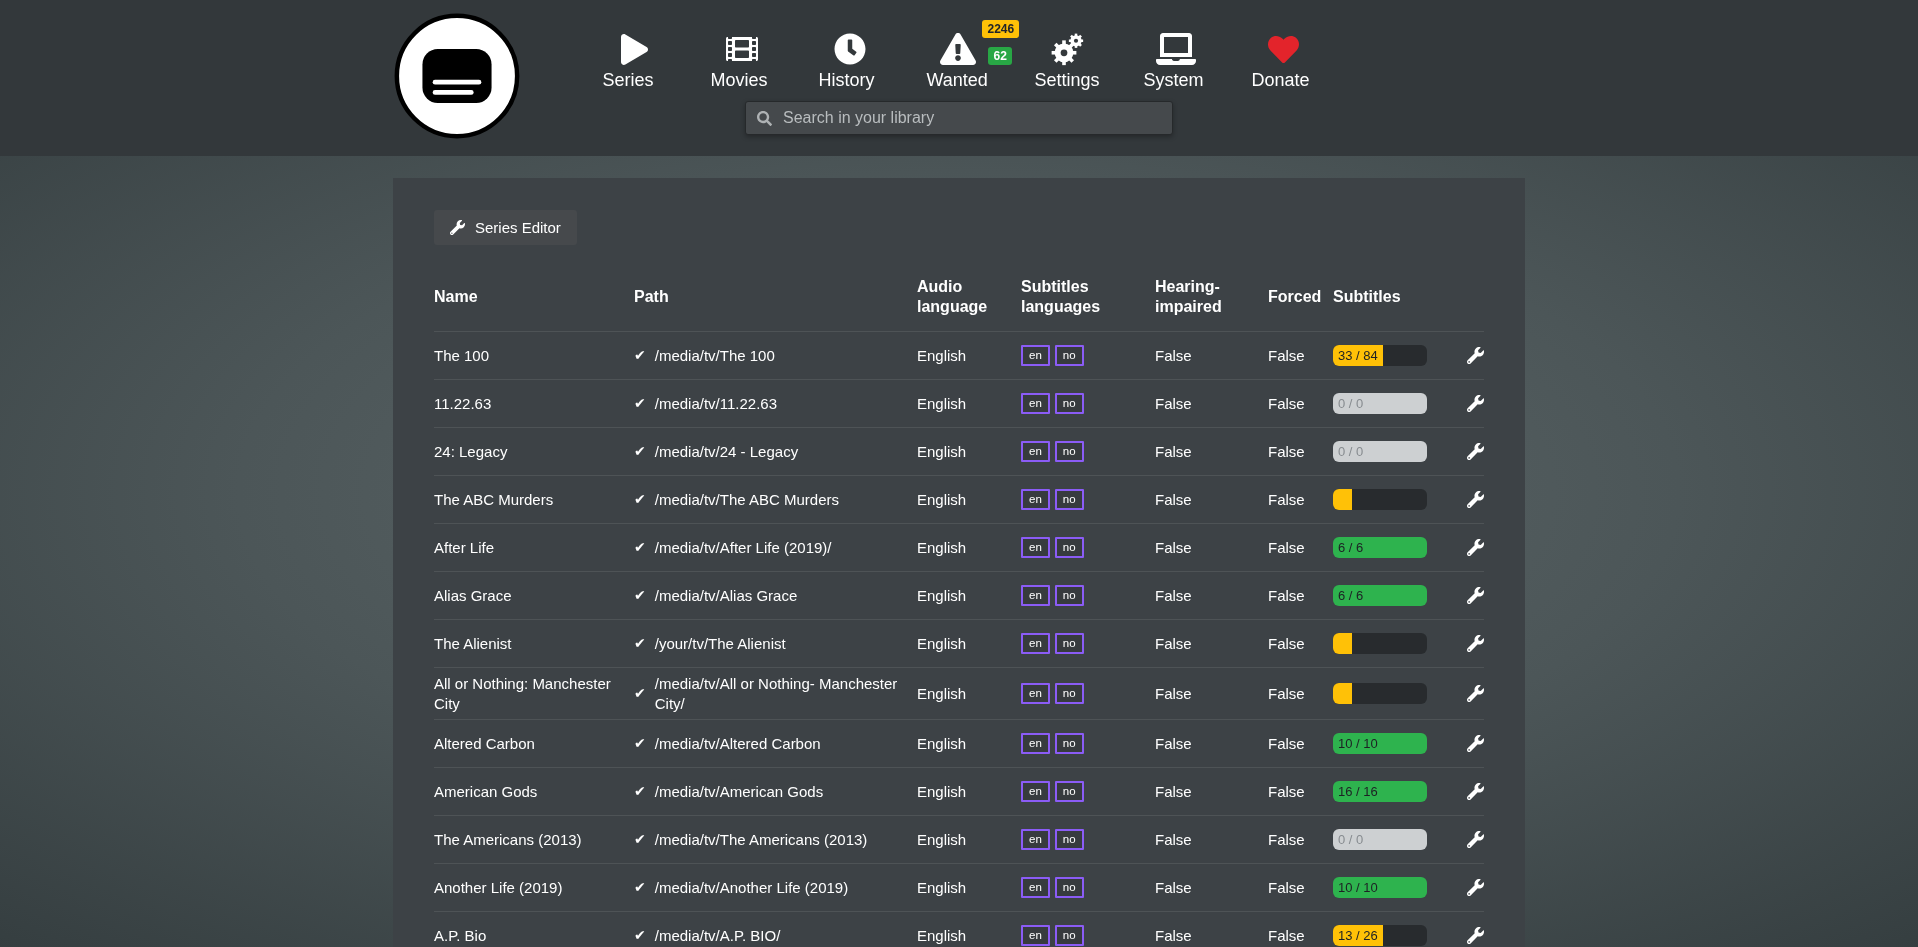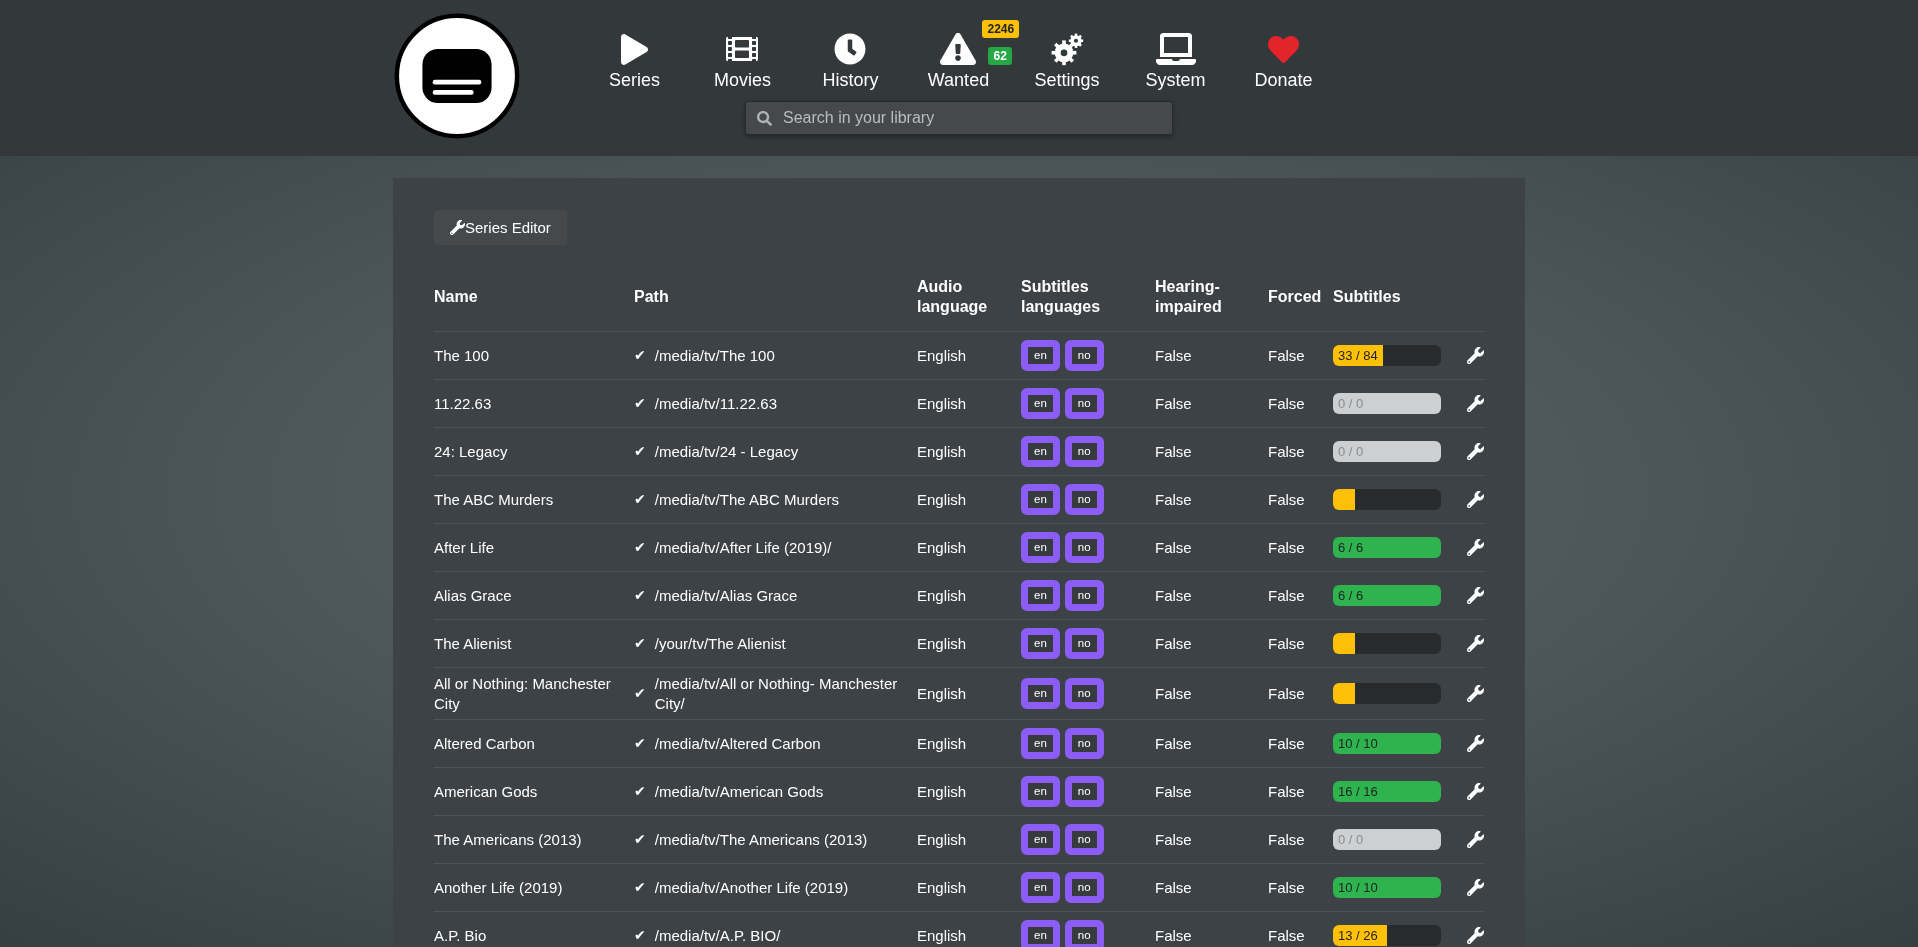--- a/index.html
+++ b/index.html
@@ -11,21 +11,21 @@
     background: radial-gradient(ellipse 75% 65% at 50% 52%, #5d6769 0%, #4c5658 50%, #353e40 100%);
   }
   
   .header {
     position: relative; height: 156px;
     background: var(--header-bg, #33383b);
   }
   .logo { position: absolute; left: 393px; top: 12px; width: 128px; height: 128px; cursor: pointer; }
   .nav { display: flex; justify-content: center; gap: 44px; padding-top: 30px; }
   .nav-item {
-    position: relative; display: flex; flex-direction: column; align-items: center;
+    position: relative; display: flex; flex-direction: column; 
     min-width: 64px; cursor: pointer; text-decoration: none; color: #fff;
   }
   .nav-icon { height: 38px; display: flex; align-items: center; justify-content: center; }
   .nav-label { font-size: 18px; margin-top: 2px; }
   .badge {
     position: absolute; font-size: 12px; font-weight: bold;
     padding: 3px 5px; border-radius: 3px; line-height: 1; z-index: 2;
   }
   .badge-yellow { top: -10px; left: calc(50% + 24px); background: var(--badge-yellow, #ffc107); color: #212529; }
   .badge-green  { top: 17px;  left: calc(50% + 30px); background: var(--badge-green, #28a745); color: #fff; }
@@ -40,45 +40,45 @@
     color: #e8e8e8; font-size: 16px; margin-left: 9px; font-family: inherit;
   }
   .searchbar input::placeholder { color: #b9bdbf; }
   
   .panel {
     width: 1132px; margin: 22px auto 0; min-height: 800px;
     background: var(--panel-bg, #3d4246);
     padding: 32px 41px 40px 41px;
   }
   .editor-btn {
-    display: inline-flex; align-items: center; 
+    display: inline-flex; align-items: center; gap: 10px;
     background: #46494c; color: #fff; border: none; border-radius: 3px;
     padding: 9px 16px; font-size: 15px; font-family: inherit; cursor: pointer;
   }
   
   .table { margin-top: 26px; }
   .thead, .trow { display: flex; align-items: center; justify-content: center; }
   .thead { font-weight: bold; font-size: 16px; padding: 6px 0 14px 0; line-height: 1.25; }
   .trow  { min-height: 48px; border-top: 1px solid rgba(255,255,255,0.09); font-size: 15px; padding: 6px 0; }
   .col-name   { width: 200px; padding-right: 14px; line-height: 1.3; }
   .col-path   { width: 283px; padding-right: 14px; display: flex; align-items: center; line-height: 1.3; }
   .thead .col-path { display: block; }
   .col-audio  { width: 104px; padding-right: 8px; }
   .col-langs  { width: 134px; padding-right: 8px; }
   .col-hi     { width: 113px; padding-right: 8px; }
   .col-forced { width: 65px;  padding-right: 6px; }
   .col-subs   { width: 127px; }
   .col-action { flex: 1; display: flex; justify-content: flex-end; }
   .check-icon { margin-right: 9px; font-size: 14px; color: #fff; flex: none; }
   .lang-badge {
-    display: inline-block; background: #373b3e; border: 7px solid #8b5cf6;
-    border-radius: 6px; font-size: 11.5px; padding: 3px 6px; margin-right: 5px; line-height: 1;
+    display: inline-block; background: #373b3e; border: 2px solid #8b5cf6;
+    border-radius: 1px; font-size: 11.5px; padding: 3px 6px; margin-right: 5px; line-height: 1;
   }
   .progress {
-    width: 108px; height: 21px; border-radius: 6px; overflow: hidden;
+    width: 94px; height: 21px; border-radius: 6px; overflow: hidden;
     background: #282b2e;
   }
   .progress .fill {
     height: 100%; display: flex; align-items: center;
     padding: 0 5px; font-size: 13px; color: #1d2124; white-space: nowrap;
     min-width: fit-content;
   }
   .progress.warning .fill { background: var(--progress-warning, #ffc107); }
   .progress.success .fill { background: var(--progress-success, #2eb34e); }
   .progress.empty { background: var(--progress-empty-track, #cdd0d2); }

